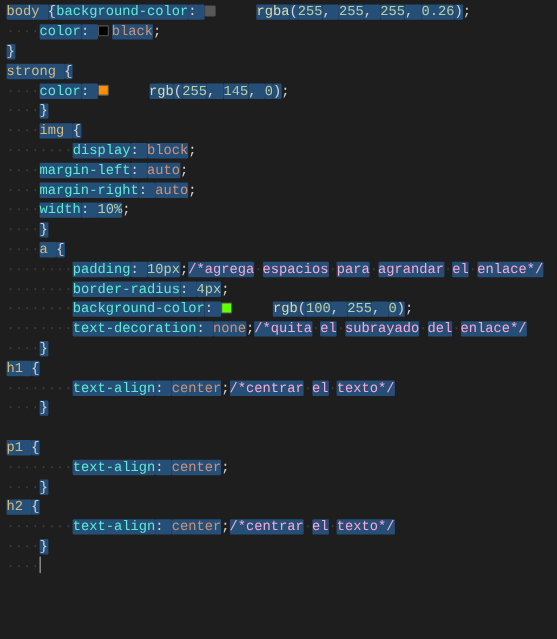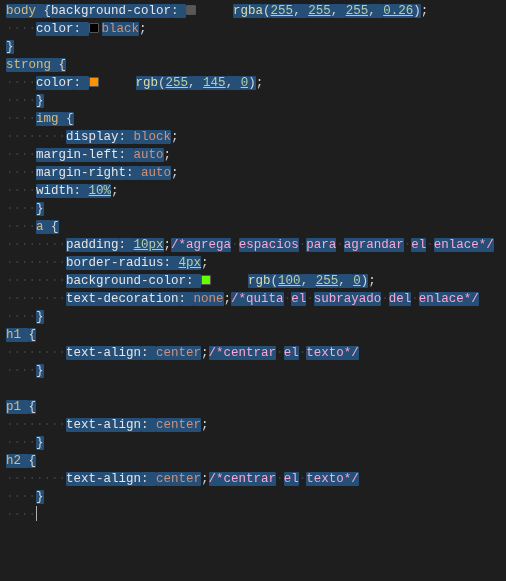--- a/index.html
+++ b/index.html
@@ -10,24 +10,24 @@
   line-height: 18px;
   color: #d4d4d4;
   padding: 2px 0;
   width: 506px;
   height: 581px;
   overflow: hidden;
 }
 .line { white-space: pre; padding: 0 6px; }
 .hl { background: #264f78; border-radius: 1px; }
 .sel { color: #d7ba7d; }
-.prop { color: #e5e5e5; }
+.prop { color: #5eead4; }
 .val { color: #ce9178; text-align: center; }
 .punc { color: #d4d4d4; }
-.num { color: #b5cea8; text-decoration: underline; }
+.num { color: #b5cea8; }
 .func { color: #dcdcaa; margin-left: 34px; }
 .comment { color: #f9a8d4; }
 .ws-dot { color: #3e3e42; }
 .swatch {
   display: inline-block;
   width: 10px; height: 10px;
   border: 1px solid #555;
   margin-right: 3px;
   vertical-align: -1px;
 }

